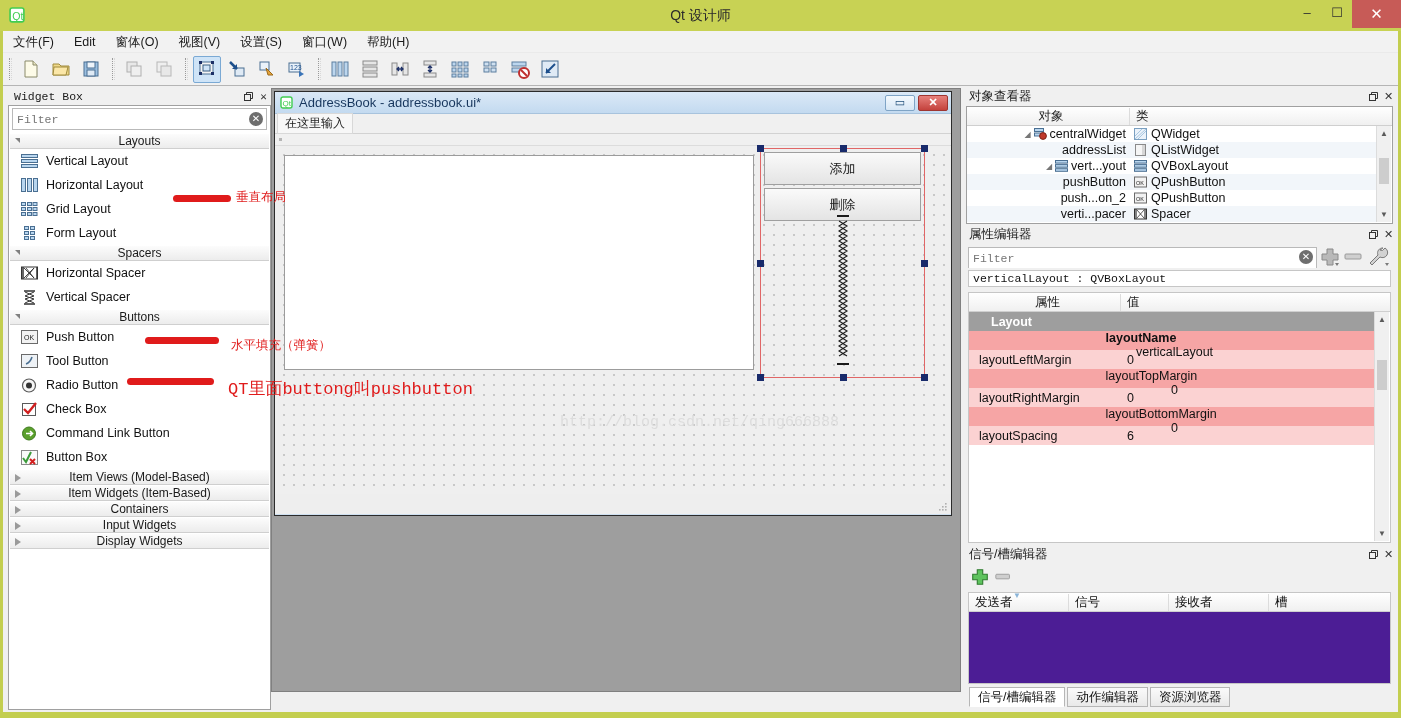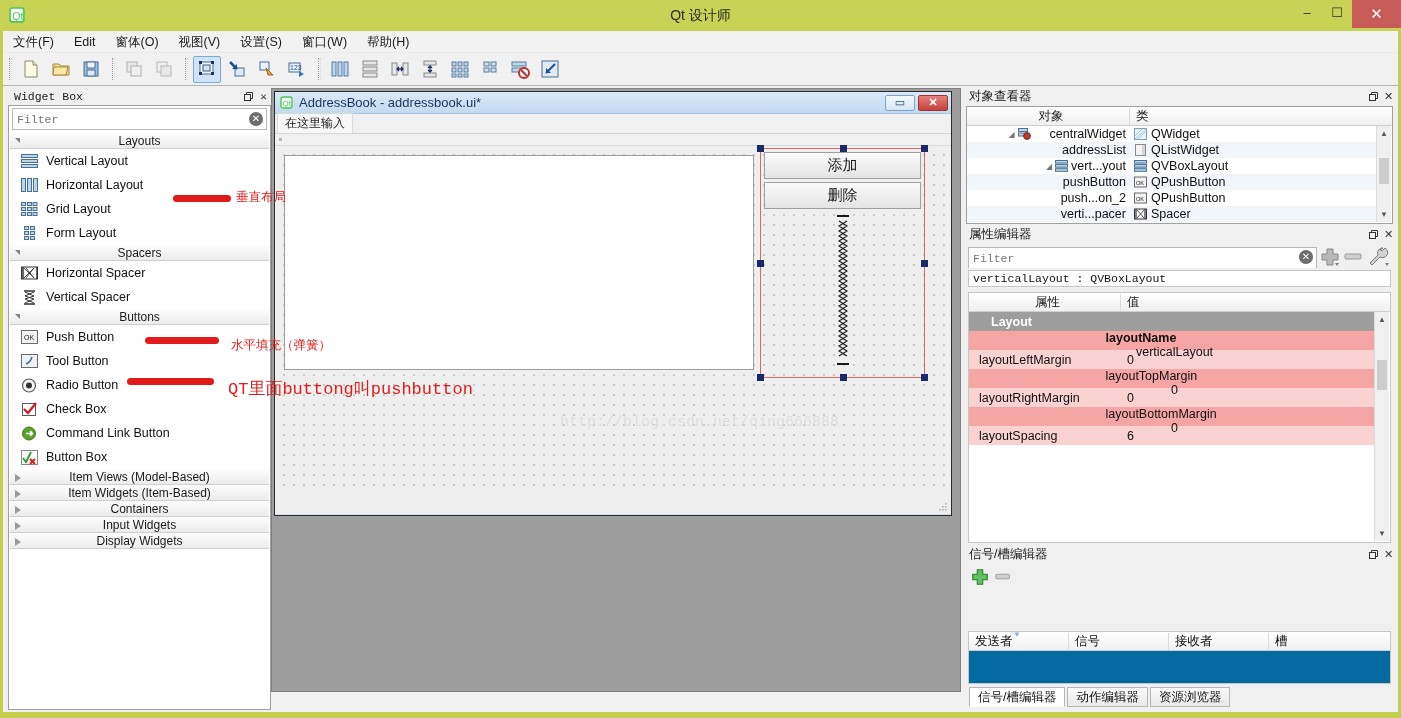--- a/index.html
+++ b/index.html
@@ -144,23 +144,23 @@
   .fcanvas {
     position: relative; height: 348px;
     background-color: #efefef;
     background-image: radial-gradient(#c8c8c8 0.8px, transparent 0.9px);
     background-size: 10px 10px; background-position: 4px 4px;
   }
   .listwidget { position: absolute; left: 9px; top: 9px; width: 470px; height: 215px;
                 background: #fff; border: 1px solid #9c9c9c; }
   .vlayoutsel { position: absolute; left: 485px; top: 2px; width: 165px; height: 230px;
                 border: 1px solid #e06666; }
-  .pbtn { height: 27px; margin: 3px 3px 0 3px; background: linear-gradient(#fafafa,#e4e4e4);
+  .pbtn { height: 33px; margin: 3px 3px 0 3px; background: linear-gradient(#fafafa,#e4e4e4);
           border: 1px solid #9f9f9f; display: flex; align-items: center;
-          justify-content: center; font-size: 15px; color: #1a1a1a; }
+          justify-content: center; font-size: 13px; color: #1a1a1a; }
   .springbox { position: absolute; left: 50%; top: 66px; transform: translateX(-50%);
                width: 18px; height: 150px; }
   .handle { position: absolute; width: 7px; height: 7px; background: #182a6b; }
   .watermark { position: absolute; left: 285px; top: 268px; font-size: 15px;
                color: #dcdcdc; font-family: "Liberation Mono", monospace; white-space: nowrap; }
   .fstatus { height: 20px; background: #eeeeee; position: relative; }
   .fstatus .grip { position: absolute; right: 4px; bottom: 3px; width: 8px; height: 8px; }
 
   
   #objinspector { left: 960px; top: 2px; width: 433px; height: 136px; }
@@ -655,21 +655,21 @@
         </div>
         <div style="position:absolute;left:0;right:16px;top:19px;bottom:0;overflow:hidden;">
           <div class="trow">
             <div class="n">
               <span style="margin-right:3px;color:#777;font-size:8px;">◢</span>
               <svg class="mini" viewBox="0 0 13 12">
                   <rect x="0.5" y="0.5" width="9" height="3" fill="#b9d6ef" stroke="#4a6f92"></rect>
                   <rect x="0.5" y="5" width="9" height="3" fill="#b9d6ef" stroke="#4a6f92"></rect>
                   <circle cx="9" cy="8" r="3.4" fill="#c0392b" stroke="#7c2318"></circle>
                 </svg>
-              <span style="margin-left:19px;">centralWidget</span>
+              <span style="margin-left:3px;">centralWidget</span>
             </div>
             <div class="k">
               <svg class="mini" viewBox="0 0 13 12">
                   <rect x="0.5" y="0.5" width="12" height="11" fill="#eaf2fa" stroke="#7a9fc0"></rect>
                   <path d="M1 11L12 1M4 11L12 3M1 8L8 1" stroke="#a8c6e0"></path>
                 </svg>
               <span>QWidget</span>
             </div>
           </div>
           <div class="trow alt">
@@ -852,21 +852,21 @@
                 <path d="M8 3h6v5h5v6h-5v5H8v-5H3V8h5z" fill="#5ec35e" stroke="#2f7b2f" stroke-width="1.2"></path>
               </svg>
           </span>
           <span style="display:flex;">
             <svg width="20" height="12" viewBox="0 0 22 12">
                 <rect x="2" y="3" width="15" height="5" rx="1" fill="#cfcfcf" stroke="#9a9a9a"></rect>
               </svg>
           </span>
         </div>
 
-        <div style="position:absolute;left:2px;right:2px;top:28px;bottom:24px;border:1px solid #c6c6c6;background:#0369a1;overflow:hidden;margin-top:39px;">
+        <div style="position:absolute;left:2px;right:2px;top:28px;bottom:24px;border:1px solid #c6c6c6;background:#4c1d95;overflow:hidden;">
           <div class="sg-hdr">
             <div style="width:100px;position:relative;">
               <span>发送者</span>
               <span style="position:absolute;left:44px;top:-3px;color:#8ab4d8;font-size:8px;">▼</span>
             </div>
             <div style="width:100px;">信号</div>
             <div style="width:100px;">接收者</div>
             <div style="flex:1;border-right:none;">槽</div>
           </div>
         </div>

